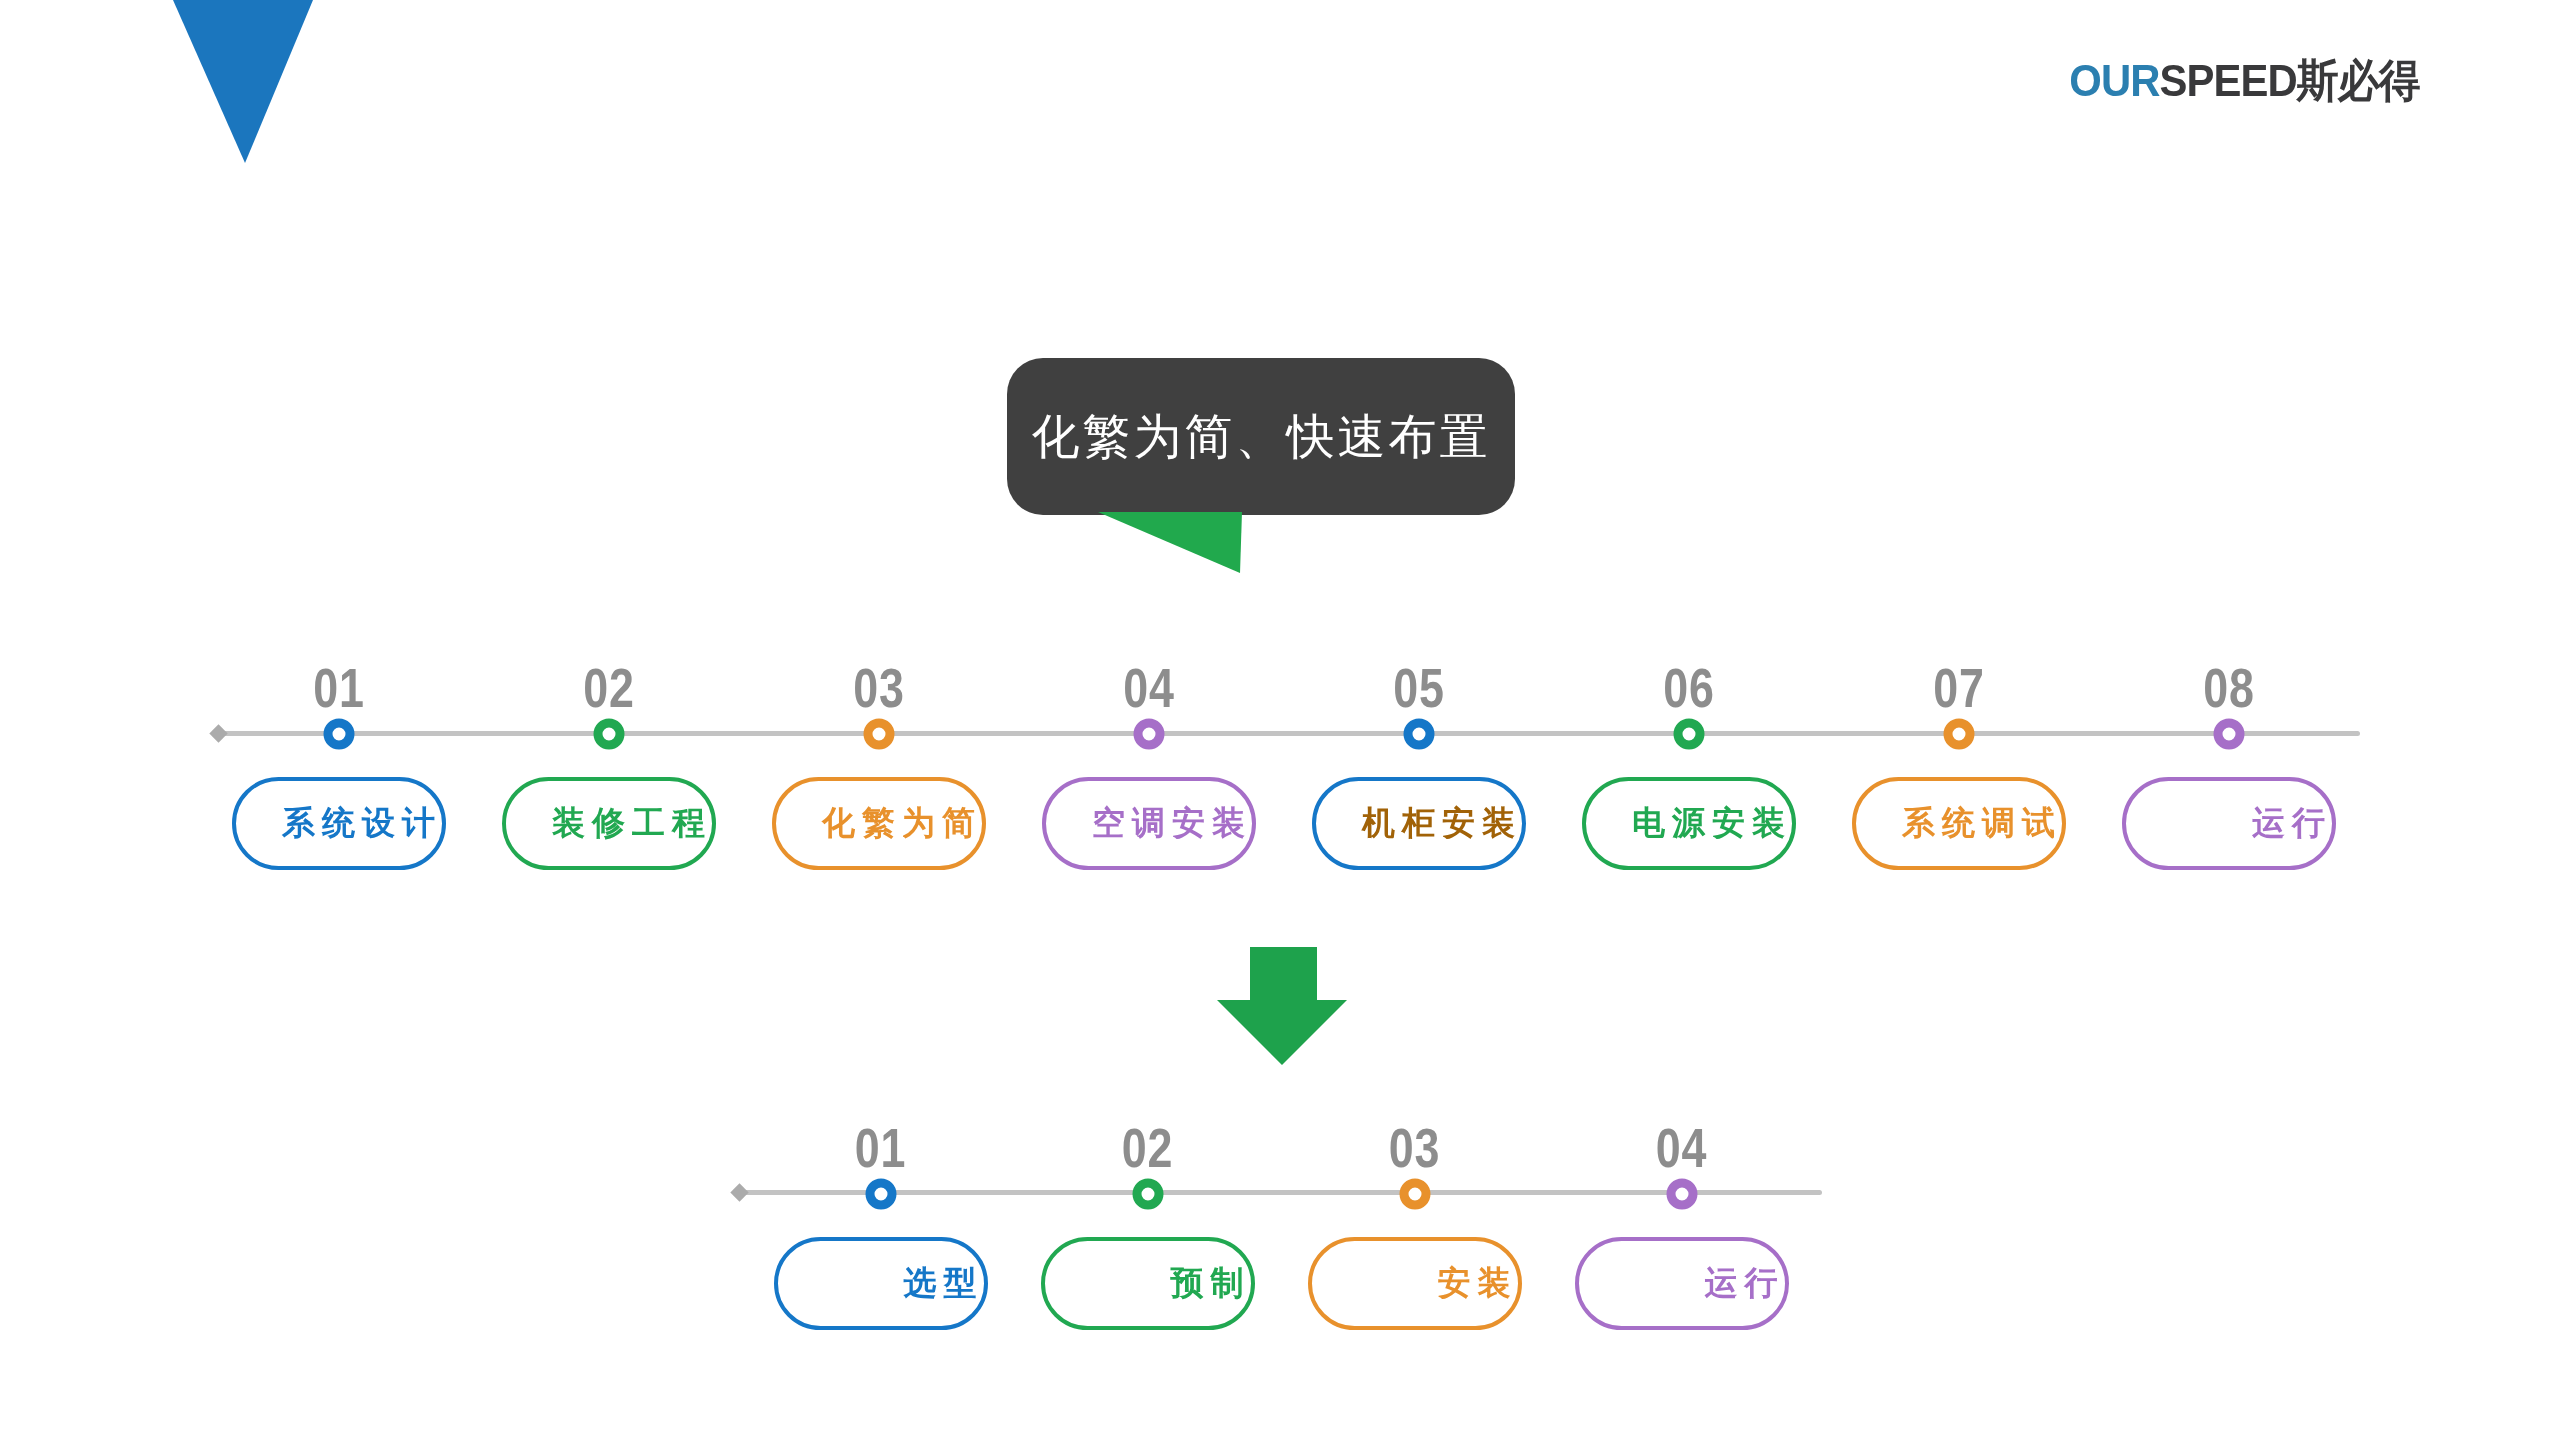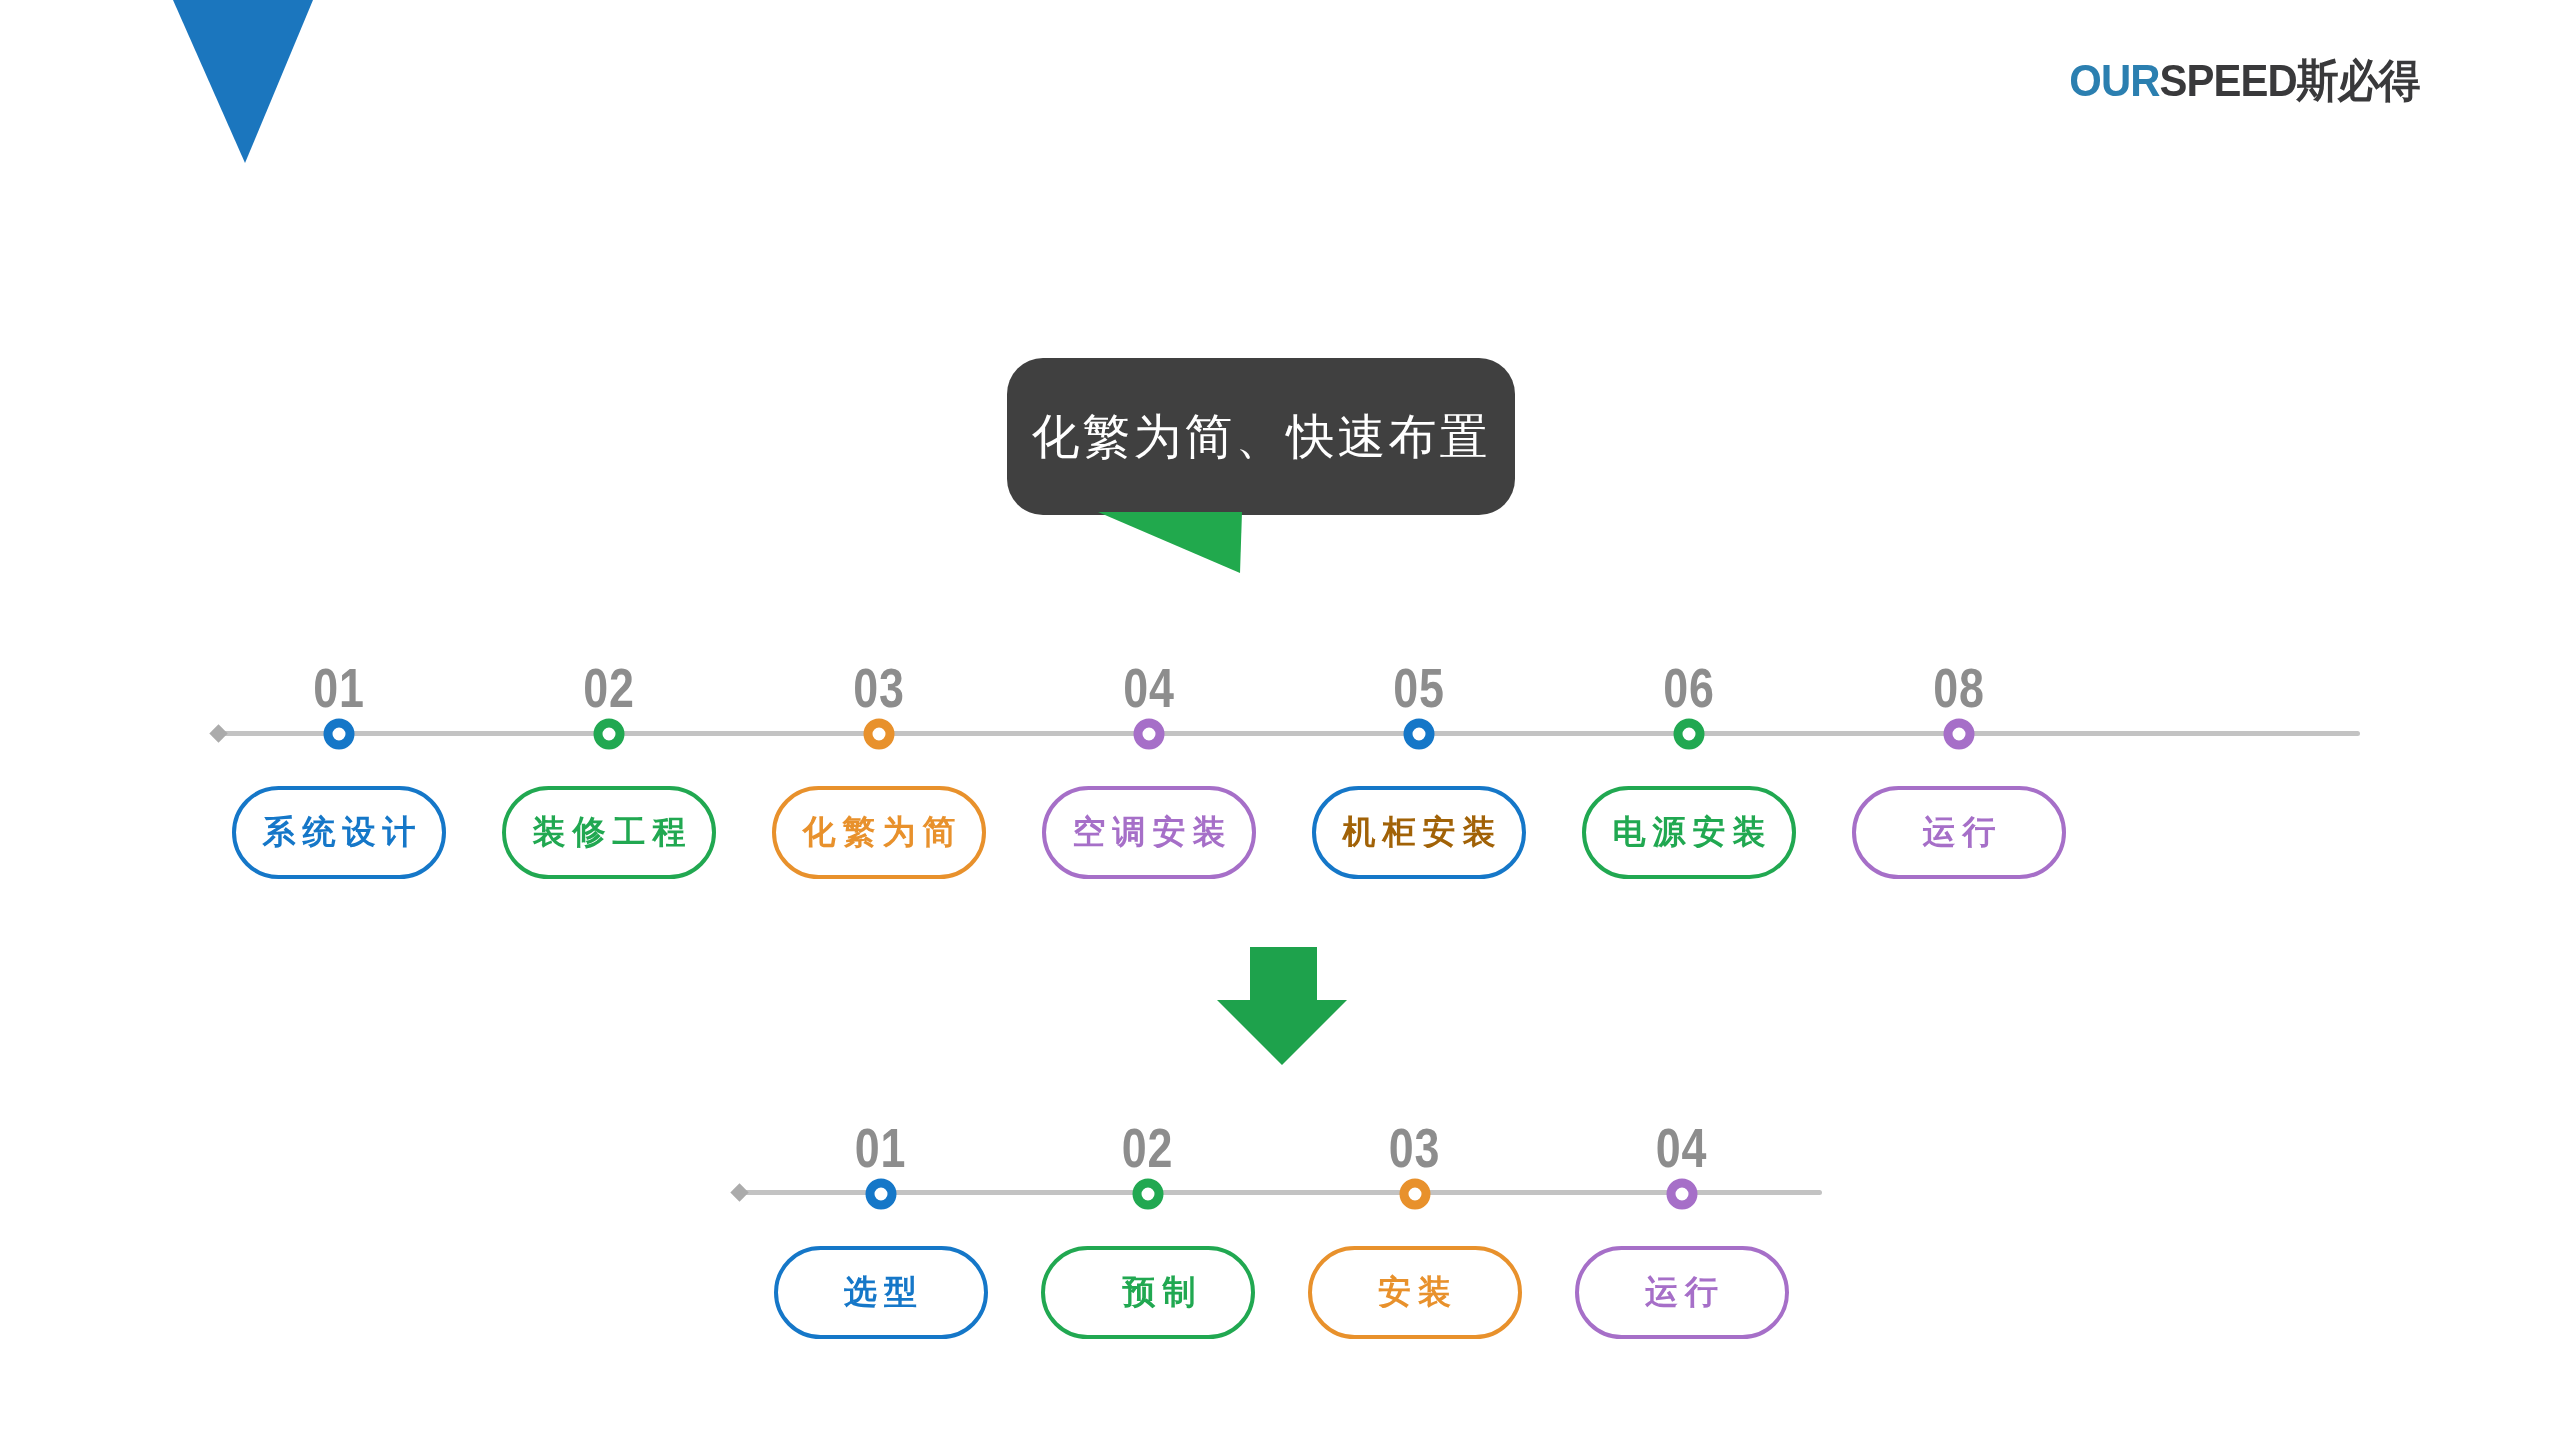--- a/index.html
+++ b/index.html
@@ -40,23 +40,23 @@
   .tl-top .tl-cols{left:204px;}
   .tl-bottom .tl-cols{left:747px;}
   .tl-col{position:relative;height:240px;flex:none;}
   .tl-top .tl-col{width:270px;}
   .tl-bottom .tl-col{width:267px;}
   .tl-num{position:absolute;top:0;left:0;width:100%;text-align:center;
           font-size:56px;font-weight:700;color:#8d8d8d;line-height:1;
           transform:scaleX(.8);letter-spacing:1px;}
   .tl-dot{position:absolute;left:50%;top:74px;transform:translate(-50%,-50%);
           width:13px;height:13px;border:9px solid #1577c8;border-radius:50%;background:#ffffff;}
-  .tl-pill{position:absolute;left:50%;top:126px;transform:translateX(-50%);
+  .tl-pill{position:absolute;left:50%;top:117px;transform:translateX(-50%);
            width:214px;height:93px;box-sizing:border-box;border:4px solid #1577c8;border-radius:47px;
-           background:#ffffff;display:flex;align-items:center;justify-content:center;}
+           background:#ffffff;display:flex;align-items:center;justify-content:flex-end;}
   .tl-pill span{font-size:33px;font-weight:700;letter-spacing:7px;margin-left:7px;white-space:nowrap;}
 
   
   .down-arrow{position:absolute;left:1217px;top:947px;}
 </style>
 </head>
 <body>
 
 <div class="slide">
 
@@ -114,20 +114,27 @@
           </div>
         </div>
         <div class="tl-col">
           <div class="tl-num" style="color: rgb(141, 141, 141);">06</div>
           <div class="tl-dot" style="border-color: rgb(33, 168, 81);"></div>
           <div class="tl-pill" style="border-color: rgb(33, 168, 81);">
             <span style="color: rgb(33, 168, 81);">电源安装</span>
           </div>
         </div>
         <div class="tl-col">
+          <div class="tl-num" style="color: rgb(141, 141, 141);">07</div>
+          <div class="tl-dot" style="border-color: rgb(232, 145, 44);"></div>
+          <div class="tl-pill" style="border-color: rgb(232, 145, 44);">
+            <span style="color: rgb(232, 145, 44);">系统调试</span>
+          </div>
+        </div>
+        <div class="tl-col">
           <div class="tl-num" style="color: rgb(141, 141, 141);">08</div>
           <div class="tl-dot" style="border-color: rgb(166, 111, 200);"></div>
           <div class="tl-pill" style="border-color: rgb(166, 111, 200);">
             <span style="color: rgb(166, 111, 200);">运行</span>
           </div>
         </div>
       </div>
   </div>
 
   <svg class="down-arrow" width="130" height="118">

